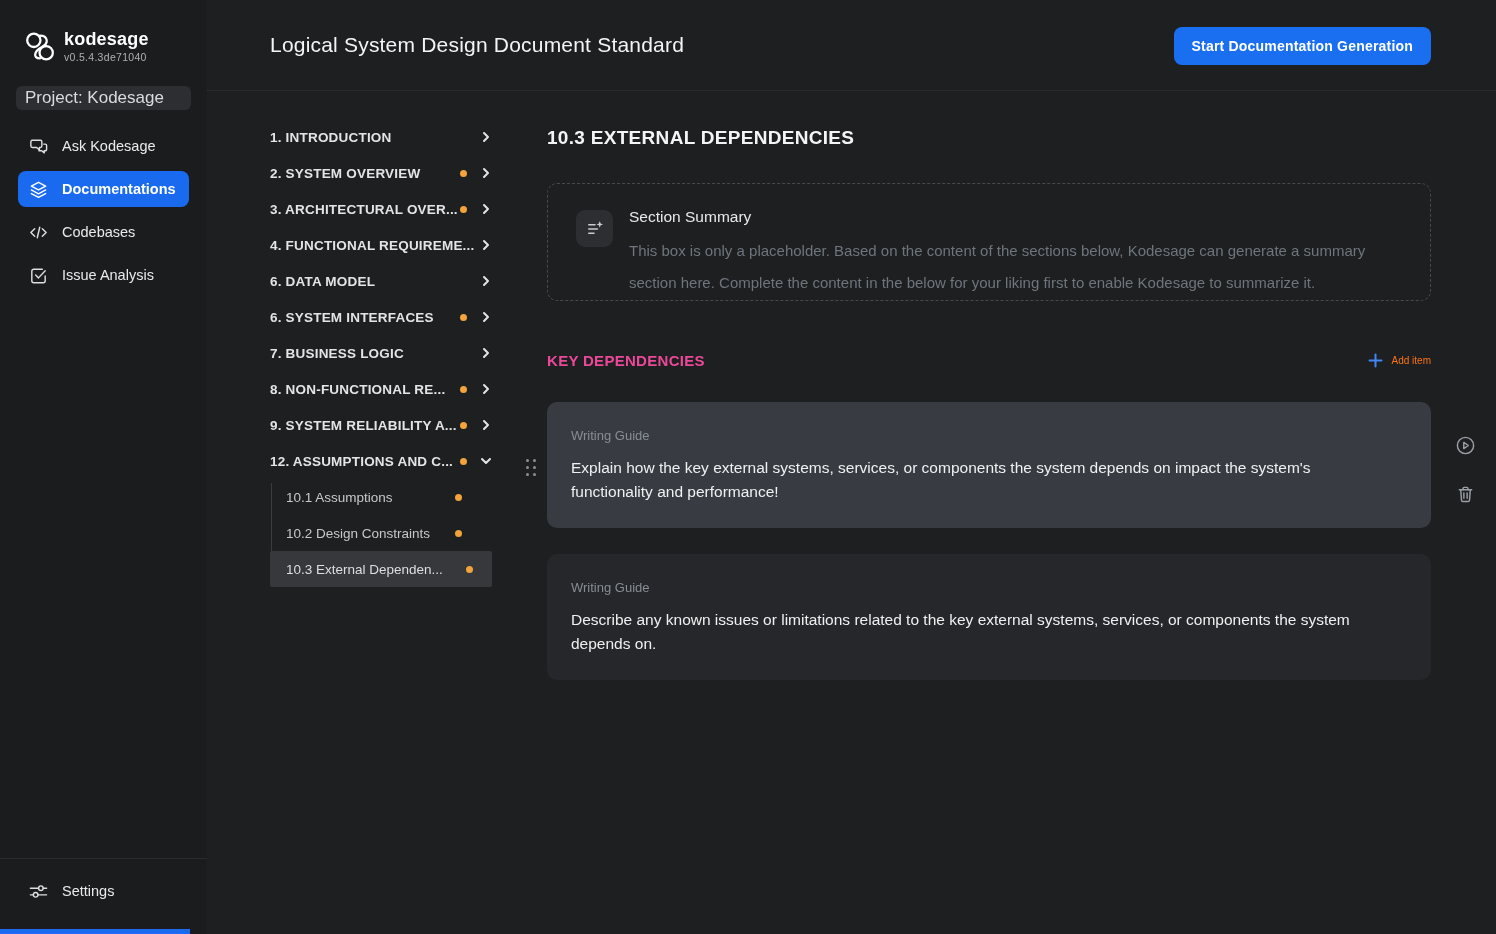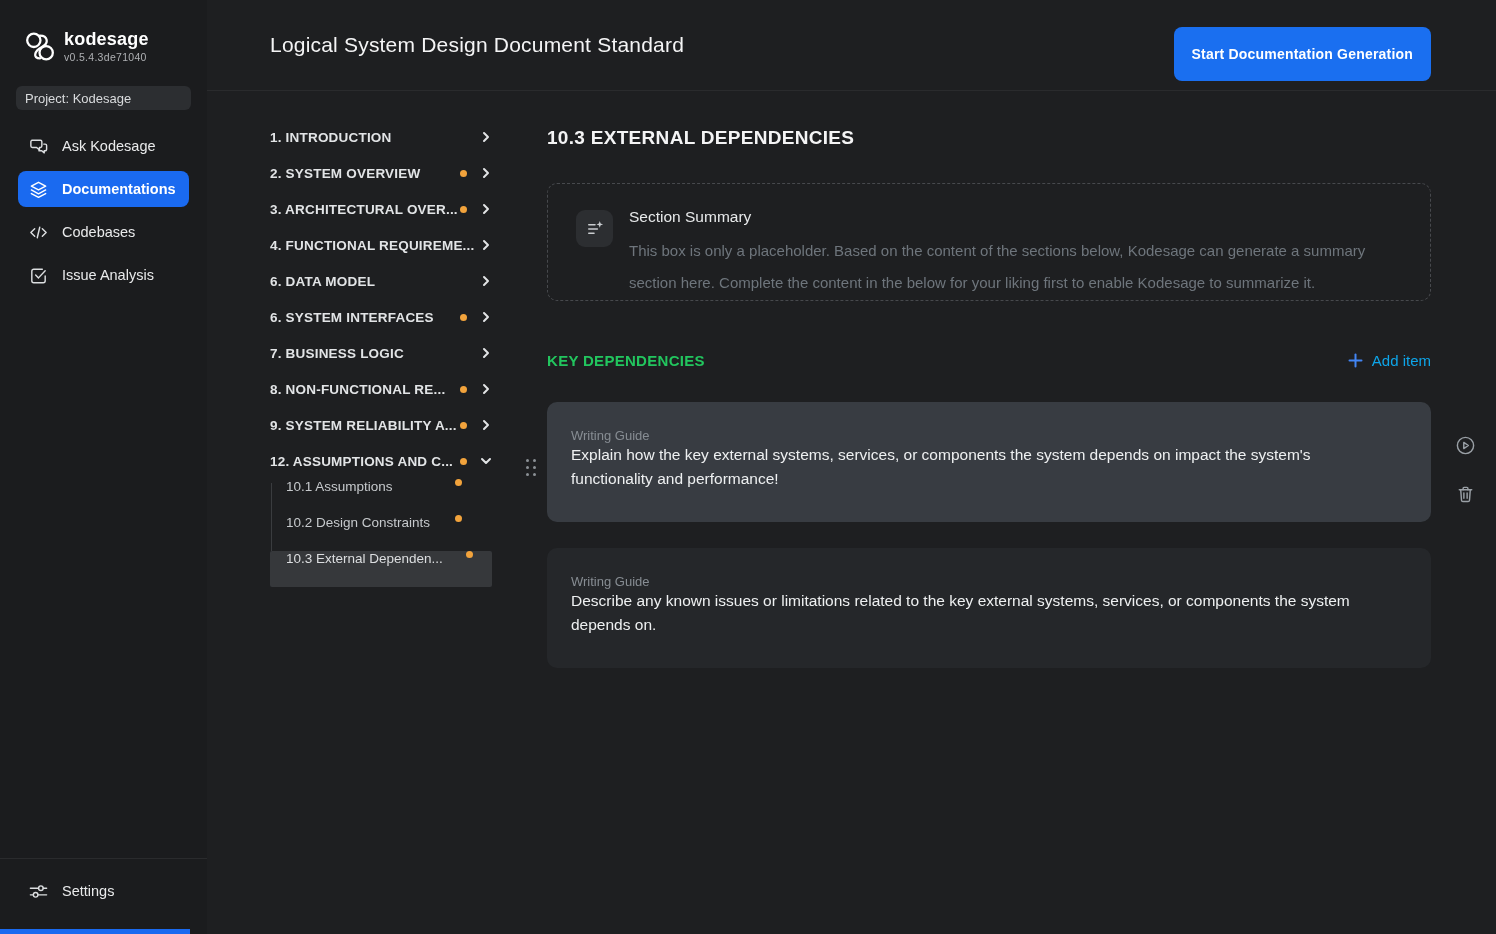--- a/index.html
+++ b/index.html
@@ -17,21 +17,21 @@
     background:#1b1c1e;
   }
   .logo-row { display:flex; align-items:flex-start; padding:28px 0 0 20px; }
   .logo-mark { width:40px; height:38px; flex:none; }
   .logo-text { margin-left:4px; }
   .logo-name { font-size:18px; font-weight:bold; color:#fff; letter-spacing:.2px; line-height:22px; }
   .logo-version { font-size:10.5px; color:#aeb0b3; letter-spacing:.3px; margin-top:1px; }
   .project-chip {
     margin:20px 16px 0 16px; height:24px; background:#2c2e31; border-radius:6px;
     display:flex; align-items:center; padding:0 9px;
-    font-size:13px; color:#d9dbdd;
+    font-size:17px; color:#d9dbdd;
   }
   .side-nav { margin-top:18px; padding:0 18px; }
   .side-item {
     height:36px; margin-bottom:7px; display:flex; align-items:center;
     padding:0 10px; border-radius:8px; cursor:pointer;
   }
   .side-item svg { width:21px; height:21px; flex:none; stroke:#dcdee0; fill:none; stroke-width:1.5; stroke-linecap:round; stroke-linejoin:round; }
   .side-item .side-label { margin-left:13px; font-size:14.5px; color:#e9eaeb; }
   .side-item.active { background:#1a6af0; }
   .side-item.active .side-label { color:#ffffff; font-weight:600; }
@@ -40,37 +40,37 @@
   .side-footer .side-item { margin-bottom:9px; }
   .side-scrollbar { position:absolute; left:0; bottom:0; height:5px; width:190px; background:#1a6af0; }
 
   
   .header {
     position:absolute; left:207px; top:0; right:0; height:91px;
     border-bottom:1px solid #2a2b2d; display:flex; align-items:center;
   }
   .header-title { margin-left:63px; font-size:21px; font-weight:500; color:#f4f4f5; letter-spacing:.2px; }
   .primary-btn {
-    position:absolute; right:65px; top:27px; height:54px;
+    position:absolute; right:65px; top:27px; height:38px;
     background:#1a6ff0; color:#fff; border:none; border-radius:8px;
     padding:0 18px; font-size:14px; font-weight:bold; font-family:"Liberation Sans",sans-serif;
     letter-spacing:.2px; cursor:pointer;
   }
 
   
   .toc { position:absolute; left:270px; top:119px; width:222px; }
   .toc-item { height:36px; display:flex; align-items:center; cursor:pointer; }
   .toc-label { font-size:13.5px; font-weight:bold; letter-spacing:.2px; color:#e2e4e6; white-space:nowrap; }
   .toc-right { margin-left:auto; display:flex; align-items:center; gap:13px; }
   .dot { width:7px; height:7px; border-radius:50%; background:#f2a33c; flex:none; }
   .chev { width:12px; height:12px; flex:none; stroke:#e2e4e6; fill:none; stroke-width:2; stroke-linecap:round; stroke-linejoin:round; }
   .toc-sub { position:relative; }
   .toc-sub::before { content:""; position:absolute; left:1px; top:4px; height:68px; width:1px; background:#3a3c3f; }
   .toc-subitem {
-    position:relative; height:36px; display:flex; align-items:flex-start;
+    position:relative; height:36px; display:flex; align-items:center;
     padding-left:16px; cursor:pointer;
   }
   .toc-subitem .sub-label { font-size:13.5px; color:#c6c9cc; white-space:nowrap; }
   .toc-subitem .sub-dot { margin-left:auto; margin-right:30px; }
   .toc-subitem.selected { background:#36383b; border-radius:2px;gap:23px; }
   .toc-subitem.selected .sub-label { color:#dcdee0; }
 
   
   .main { position:absolute; left:547px; top:119px; width:884px; }
   .section-title { margin-top:8px; font-size:19px; font-weight:bold; letter-spacing:.3px; color:#f4f4f5; }
@@ -81,30 +81,30 @@
   .summary-icon {
     width:37px; height:37px; border-radius:9px; background:#2c2e31; flex:none;
     display:flex; align-items:center; justify-content:center;
   }
   .summary-icon svg { width:21px; height:21px; }
   .summary-texts { margin-left:16px; margin-top:-2px; }
   .summary-title { font-size:15.5px; color:#e7e9ea; }
   .summary-body { margin-top:9px; font-size:15px; line-height:32px; color:#6e757c; max-width:790px; }
 
   .deps-header { margin-top:51px; display:flex; align-items:center; }
-  .deps-title { font-size:15px; font-weight:bold; letter-spacing:.3px; color:#22c55e; }
+  .deps-title { font-size:15px; font-weight:bold; letter-spacing:.3px; color:#ec4899; }
   .add-item { margin-left:auto; display:flex; align-items:center; gap:9px; cursor:pointer; }
   .add-item svg { width:15px; height:15px; stroke:#4285f4; stroke-width:2; stroke-linecap:round; fill:none; }
-  .add-item-label { font-size:15px; font-weight:500; color:#0ea5e9; }
+  .add-item-label { font-size:10px; font-weight:500; color:#f97316; }
 
   .dep-card { margin-top:33px; min-height:120px; border-radius:10px; padding:26px 28px 24px 24px; }
   .dep-card.highlighted { background:#383c42; }
   .dep-card.normal { background:#25272a; margin-top:26px; }
   .card-label { font-size:13px; color:#878d93; }
-  .card-text { font-size:15.5px; line-height:24px; color:#eef0f1; max-width:800px; }
+  .card-text { margin-top:13px; font-size:15.5px; line-height:24px; color:#eef0f1; max-width:800px; }
 
   
   .drag-handle { position:absolute; left:523px; top:457px; width:16px; height:22px; cursor:grab;
     display:grid; grid-template-columns:repeat(2,4px); grid-auto-rows:4px; gap:3px; align-content:center; justify-content:center; }
   .drag-handle i { width:3px; height:3px; border-radius:50%; background:#8b9095; }
   .card-actions { position:absolute; left:1452px; top:433px; width:26px; display:flex; flex-direction:column; gap:25px; align-items:center; }
   .icon-btn { width:24px; height:24px; background:none; border:none; padding:0; cursor:pointer; display:flex; align-items:center; justify-content:center; }
   .icon-btn svg { width:21px; height:21px; stroke:#9aa0a6; fill:none; stroke-width:1.5; stroke-linecap:round; stroke-linejoin:round; }
 </style>
 </head>

